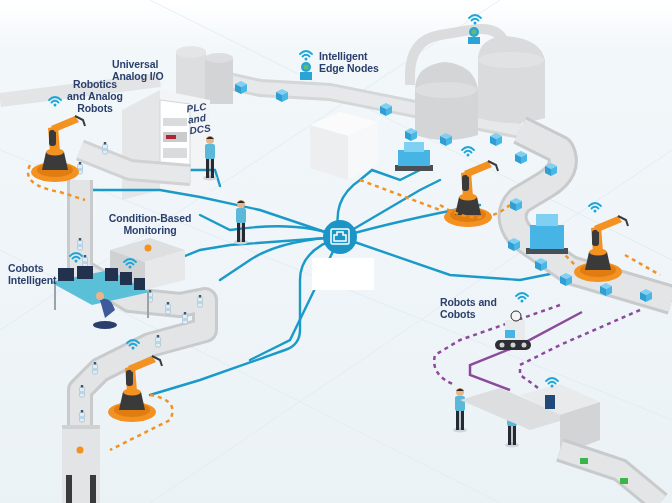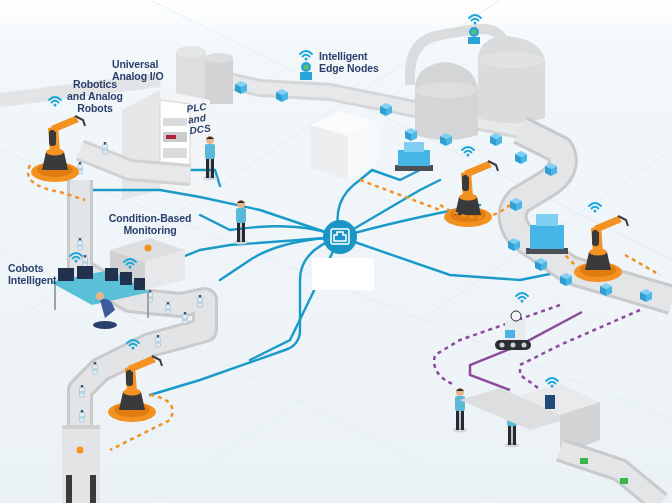--- a/index.html
+++ b/index.html
@@ -313,13 +313,17 @@
   <div>Edge Nodes</div>
 </div>
 <div class="lbl c" style="left:100px;top:212px;width:100px;">
   <div>Condition-Based</div>
   <div>Monitoring</div>
 </div>
 <div class="lbl r" style="left:8px;top:262px;width:62px;">
   <div>Cobots</div>
   <div>Intelligent</div>
 </div>
+<div class="lbl r" style="left:440px;top:296px;width:66px;">
+  <div>Robots and</div>
+  <div>Cobots</div>
+</div>
 </div>
 
 </body></html>

